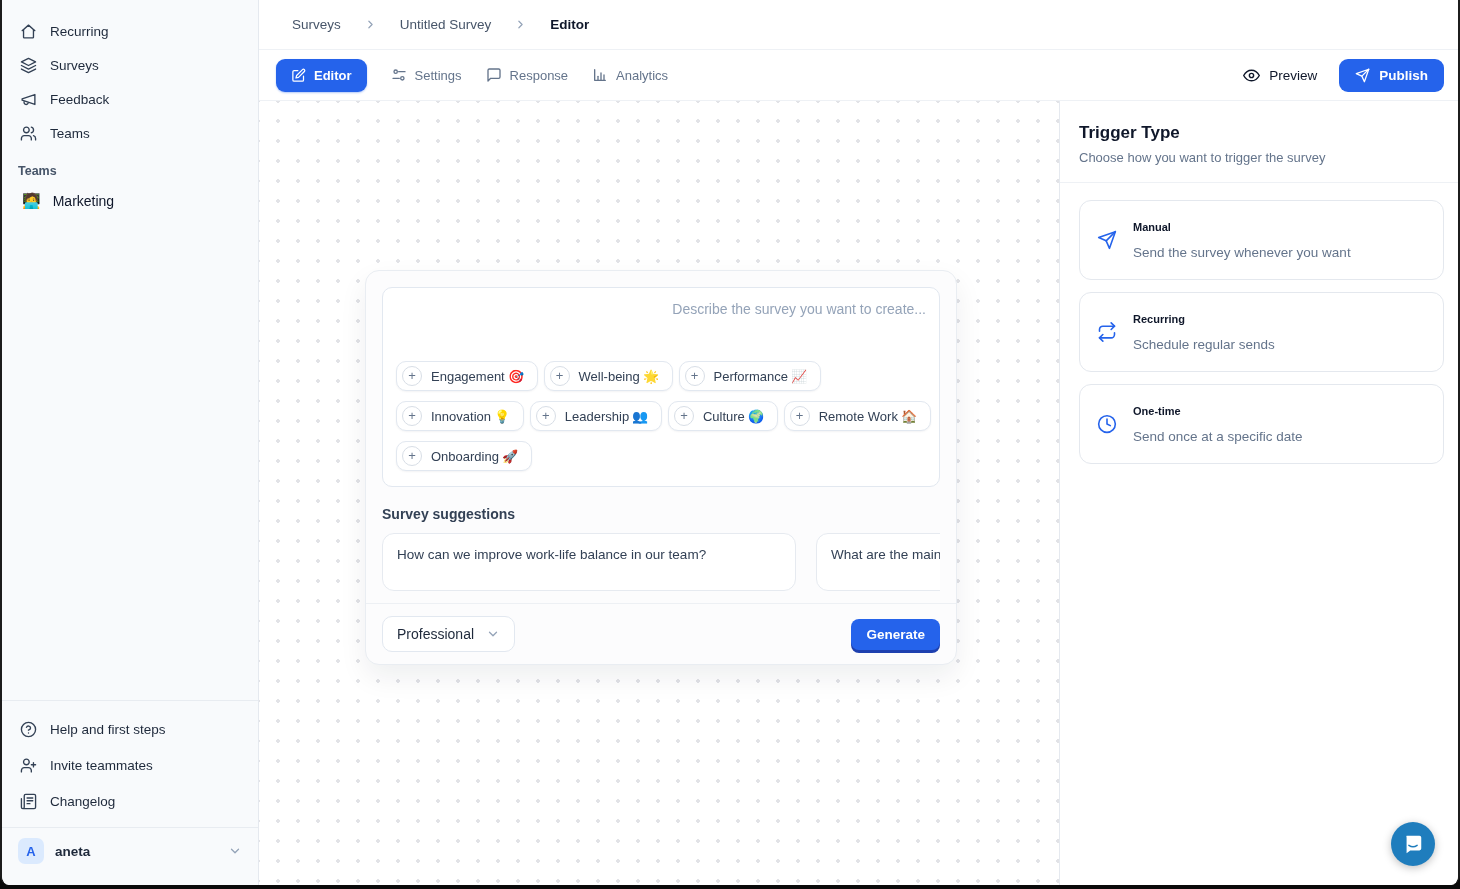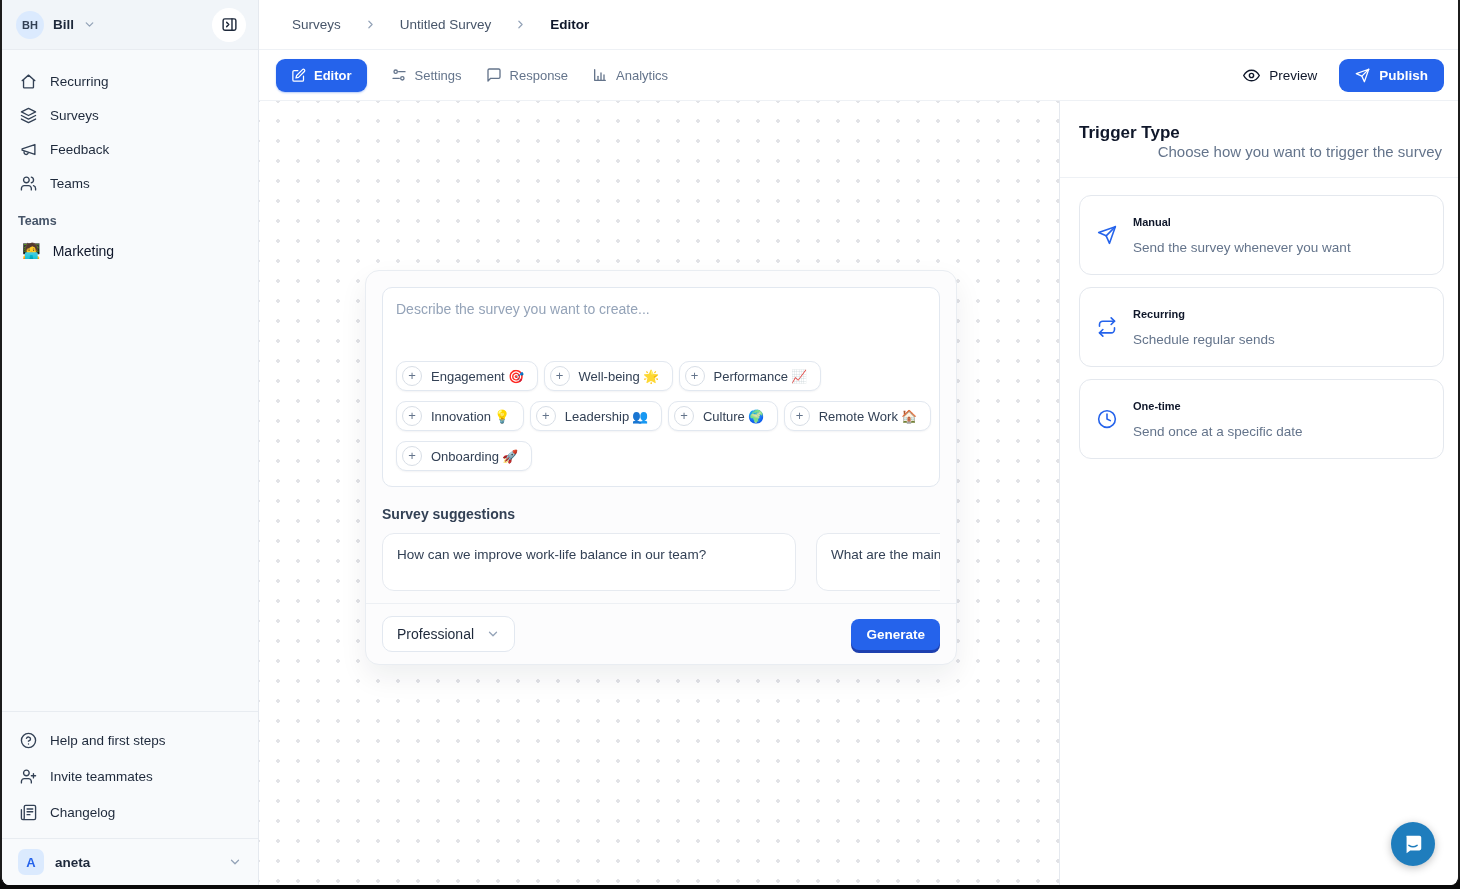--- a/index.html
+++ b/index.html
@@ -23,21 +23,21 @@
   .collapse-btn { margin-left:auto; width:34px; height:34px; border-radius:50%; background:#ffffff;
                   display:flex; align-items:center; justify-content:center; color:#1e293b; cursor:pointer; }
   .nav { padding:14px 0 0 0; }
   .nav-item { height:34px; display:flex; align-items:center; gap:13px; padding:0 18px;
               font-size:13.5px; color:#1e293b; cursor:pointer; }
   .nav-item .ic { color:#334155; display:flex; }
   .section-label { padding:14px 18px 6px 16px; font-size:12.5px; font-weight:bold; color:#475569; }
   .team-item { height:34px; display:flex; align-items:center; gap:12px; padding:0 18px 0 20px;
                font-size:14px; color:#0f172a; cursor:pointer; }
   .team-emoji { font-size:15px; }
-  .sidebar-bottom { position:absolute; left:0; right:0; bottom:0; border-top:1px solid #e8ecf1;
+  .sidebar-bottom { position:absolute; left:0; right:0; bottom:11px; border-top:1px solid #e8ecf1;
                     padding:10px 0 0 0; background:#f8fafc; }
   .sidebar-bottom .nav-item { height:36px; }
   .user-row { display:flex; align-items:center; gap:11px; padding:10px 16px; margin-top:8px;
               border-top:1px solid #e8ecf1; cursor:pointer; }
   .user-avatar { width:26px; height:26px; border-radius:7px; background:#dbeafe; color:#2563eb;
                  font-size:13px; font-weight:bold; display:flex; align-items:center; justify-content:center; }
   .user-name { font-size:13.5px; font-weight:bold; color:#1e293b; }
   .user-row .chev { margin-left:auto; color:#94a3b8; }
 
   
@@ -67,21 +67,21 @@
             background-size:20px 20px; background-position:9px 10px; }
 
   
   .composer { position:absolute; left:106px; top:169px; width:592px; height:395px;
               background:#fcfcfd; border:1px solid #e9edf2; border-radius:14px;
               box-shadow:0 12px 28px rgba(15,23,42,.07); }
   .composer-body { padding:16px 16px 0 16px; }
   .input-box { height:200px; background:#fff; border:1px solid #e2e8f0; border-radius:10px;
                padding:13px; display:flex; flex-direction:column; }
   .input-box textarea { flex:1; border:none; outline:none; resize:none; background:transparent;
-               font-family:"Liberation Sans", sans-serif; font-size:14px; color:#701a75; }
+               font-family:"Liberation Sans", sans-serif; font-size:14px; color:#701a75;text-align:right; }
   .input-box textarea::placeholder { color:#94a3b8; }
   .chip-rows { display:flex; flex-direction:column; gap:10px; padding-bottom:2px; }
   .chip-row { display:flex; gap:6px; }
   .chip { display:inline-flex; align-items:center; gap:9px; background:#fff; border:1px solid #e2e8f0;
           border-radius:10px; padding:4px 12px 4px 5px; font-size:13px; color:#334155;
           box-shadow:0 1px 2px rgba(15,23,42,.05); cursor:pointer; white-space:nowrap; }
   .chip .plus { width:20px; height:20px; border-radius:50%; border:1px solid #d8dee6; background:#fff;
           color:#64748b; font-size:13px; line-height:18px; text-align:center; flex:none; }
   .sugg-title { margin-top:19px; font-size:14px; font-weight:bold; color:#334155; }
   .sugg-row { margin-top:11px; display:flex; gap:20px; overflow:hidden; }
@@ -95,58 +95,40 @@
   .tone-select .chev { color:#94a3b8; display:flex; }
   .generate-btn { background:#2563eb; color:#fff; border:none; border-radius:8px; font-weight:bold;
                font-size:13.5px; padding:8px 15px; cursor:pointer;
                box-shadow:0 3px 0 #1e40af; font-family:"Liberation Sans", sans-serif; }
 
   
   .panel { position:absolute; left:1057px; top:101px; width:403px; height:784px; background:#fff;
            border-left:1px solid #e5e9ef; }
   .panel-header { padding:22px 20px 17px 19px; border-bottom:1px solid #eef1f5; }
   .panel-title { font-size:17px; font-weight:bold; color:#0f172a; }
-  .panel-sub { font-size:15px; color:#64748b;text-align:right; }
+  .panel-sub { margin-top:7px; font-size:13px; color:#64748b; }
   .trigger-list { padding:17px 18px 0 19px; display:flex; flex-direction:column; gap:12px; }
   .trigger-card { height:80px; border:1px solid #e4e8ee; border-radius:12px; background:#fff;
            display:flex; align-items:center; gap:16px; padding:0 16px 0 17px; cursor:pointer; }
   .trigger-ic { color:#2563eb; flex:none; display:flex; }
   .trigger-title { font-size:11px; font-weight:bold; color:#0f172a; }
   .trigger-desc { margin-top:12px; font-size:13.5px; color:#64748b; }
 
   
   .chat-launcher { position:absolute; right:23px; bottom:19px; width:44px; height:44px; border-radius:50%;
            background:#1f7dbd; display:flex; align-items:center; justify-content:center;
            box-shadow:0 2px 8px rgba(0,0,0,.25); cursor:pointer; }
 </style>
 </head>
 <body>
 
 <div class="app">
 <div class="frame">
 
   <aside class="sidebar">
-    <div class="sidebar-header">
-      <div class="ws-avatar">BH</div>
-      <span class="ws-name">Bill</span>
-      <span style="color:#94a3b8;display:flex;">
-        <svg width="13" height="13" viewBox="0 0 24 24" fill="none" stroke="currentColor" stroke-width="2.4" stroke-linecap="round" stroke-linejoin="round">
-              <path d="M6 9l6 6 6-6"></path>
-            </svg>
-      </span>
-      <div class="collapse-btn">
-        <span>
-          <svg width="17" height="17" viewBox="0 0 24 24" fill="none" stroke="currentColor" stroke-width="2" stroke-linecap="round" stroke-linejoin="round">
-                <rect x="3" y="4" width="18" height="16" rx="2.5"></rect>
-                <line x1="15.5" y1="4" x2="15.5" y2="20"></line>
-                <path d="M8 9l3 3-3 3"></path>
-              </svg>
-        </span>
-      </div>
-    </div>
 
     <nav class="nav">
       <div class="nav-item">
         <span class="ic">
           <svg width="17" height="17" viewBox="0 0 24 24" fill="none" stroke="currentColor" stroke-width="1.9" stroke-linecap="round" stroke-linejoin="round">
                 <path d="M3 10.8 12 3l9 7.8"></path>
                 <path d="M5 9.3V20a1 1 0 0 0 1 1h12a1 1 0 0 0 1-1V9.3"></path>
               </svg>
         </span>
         <span>Recurring</span>

